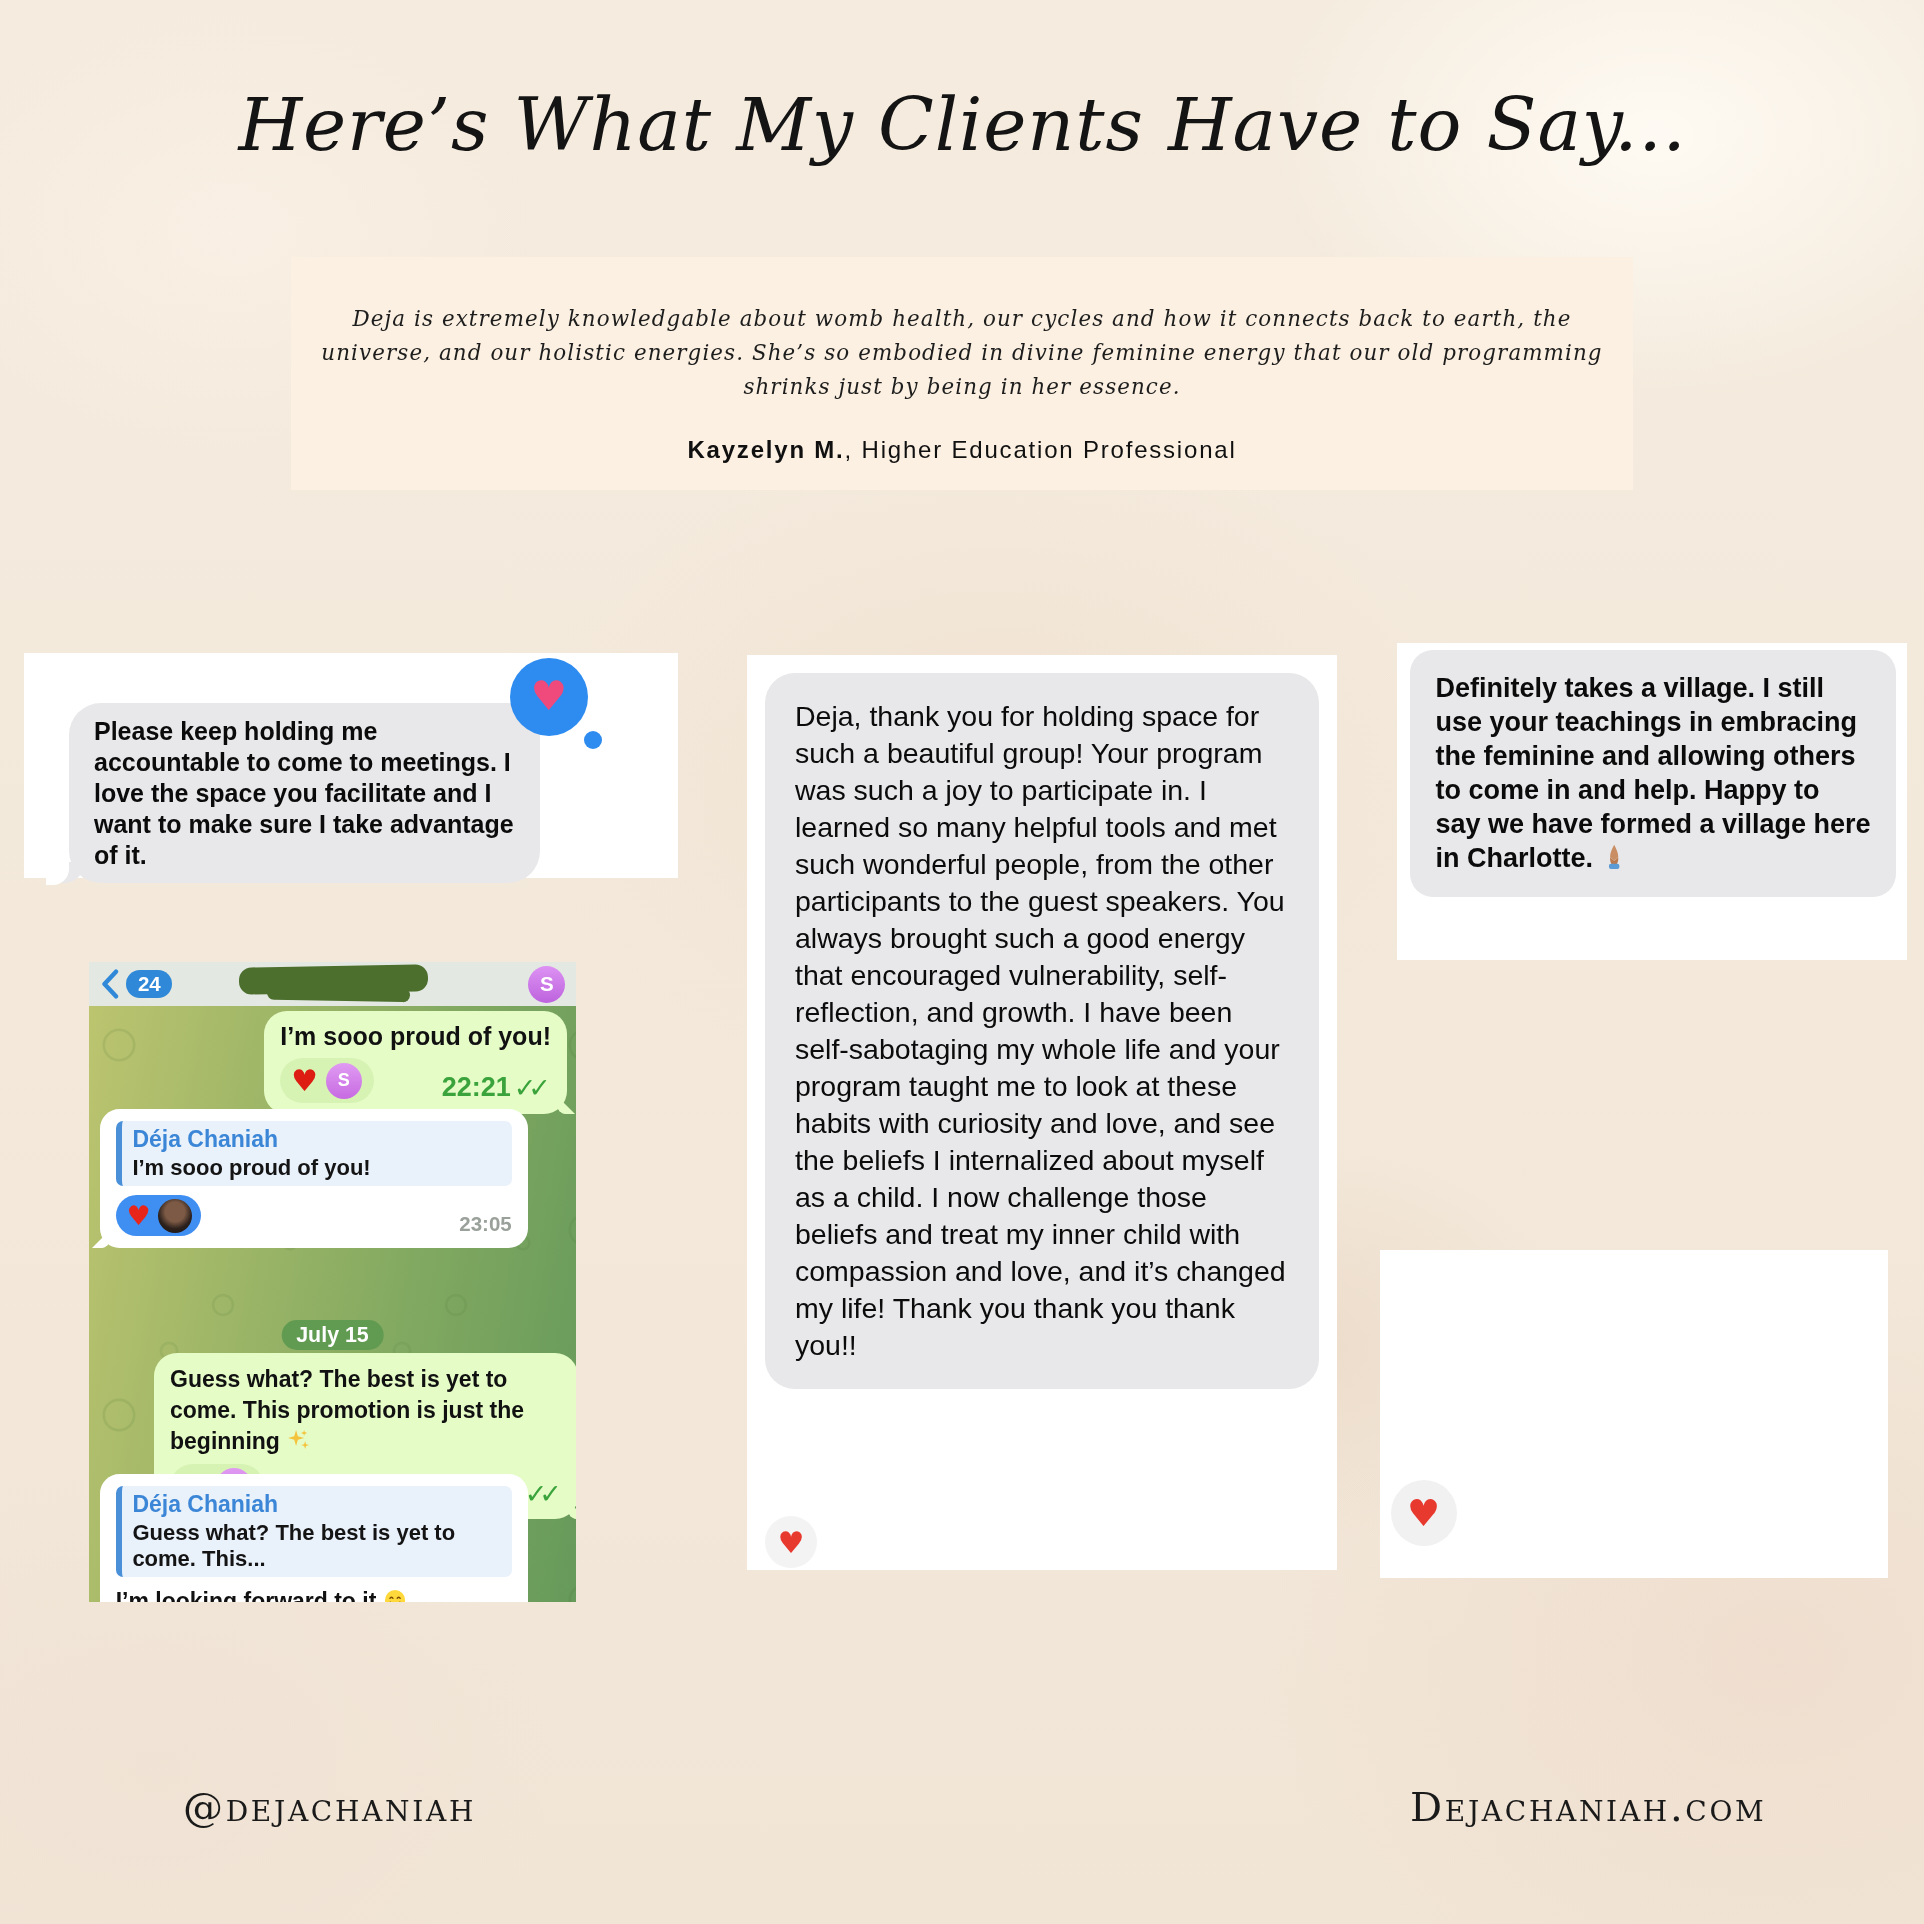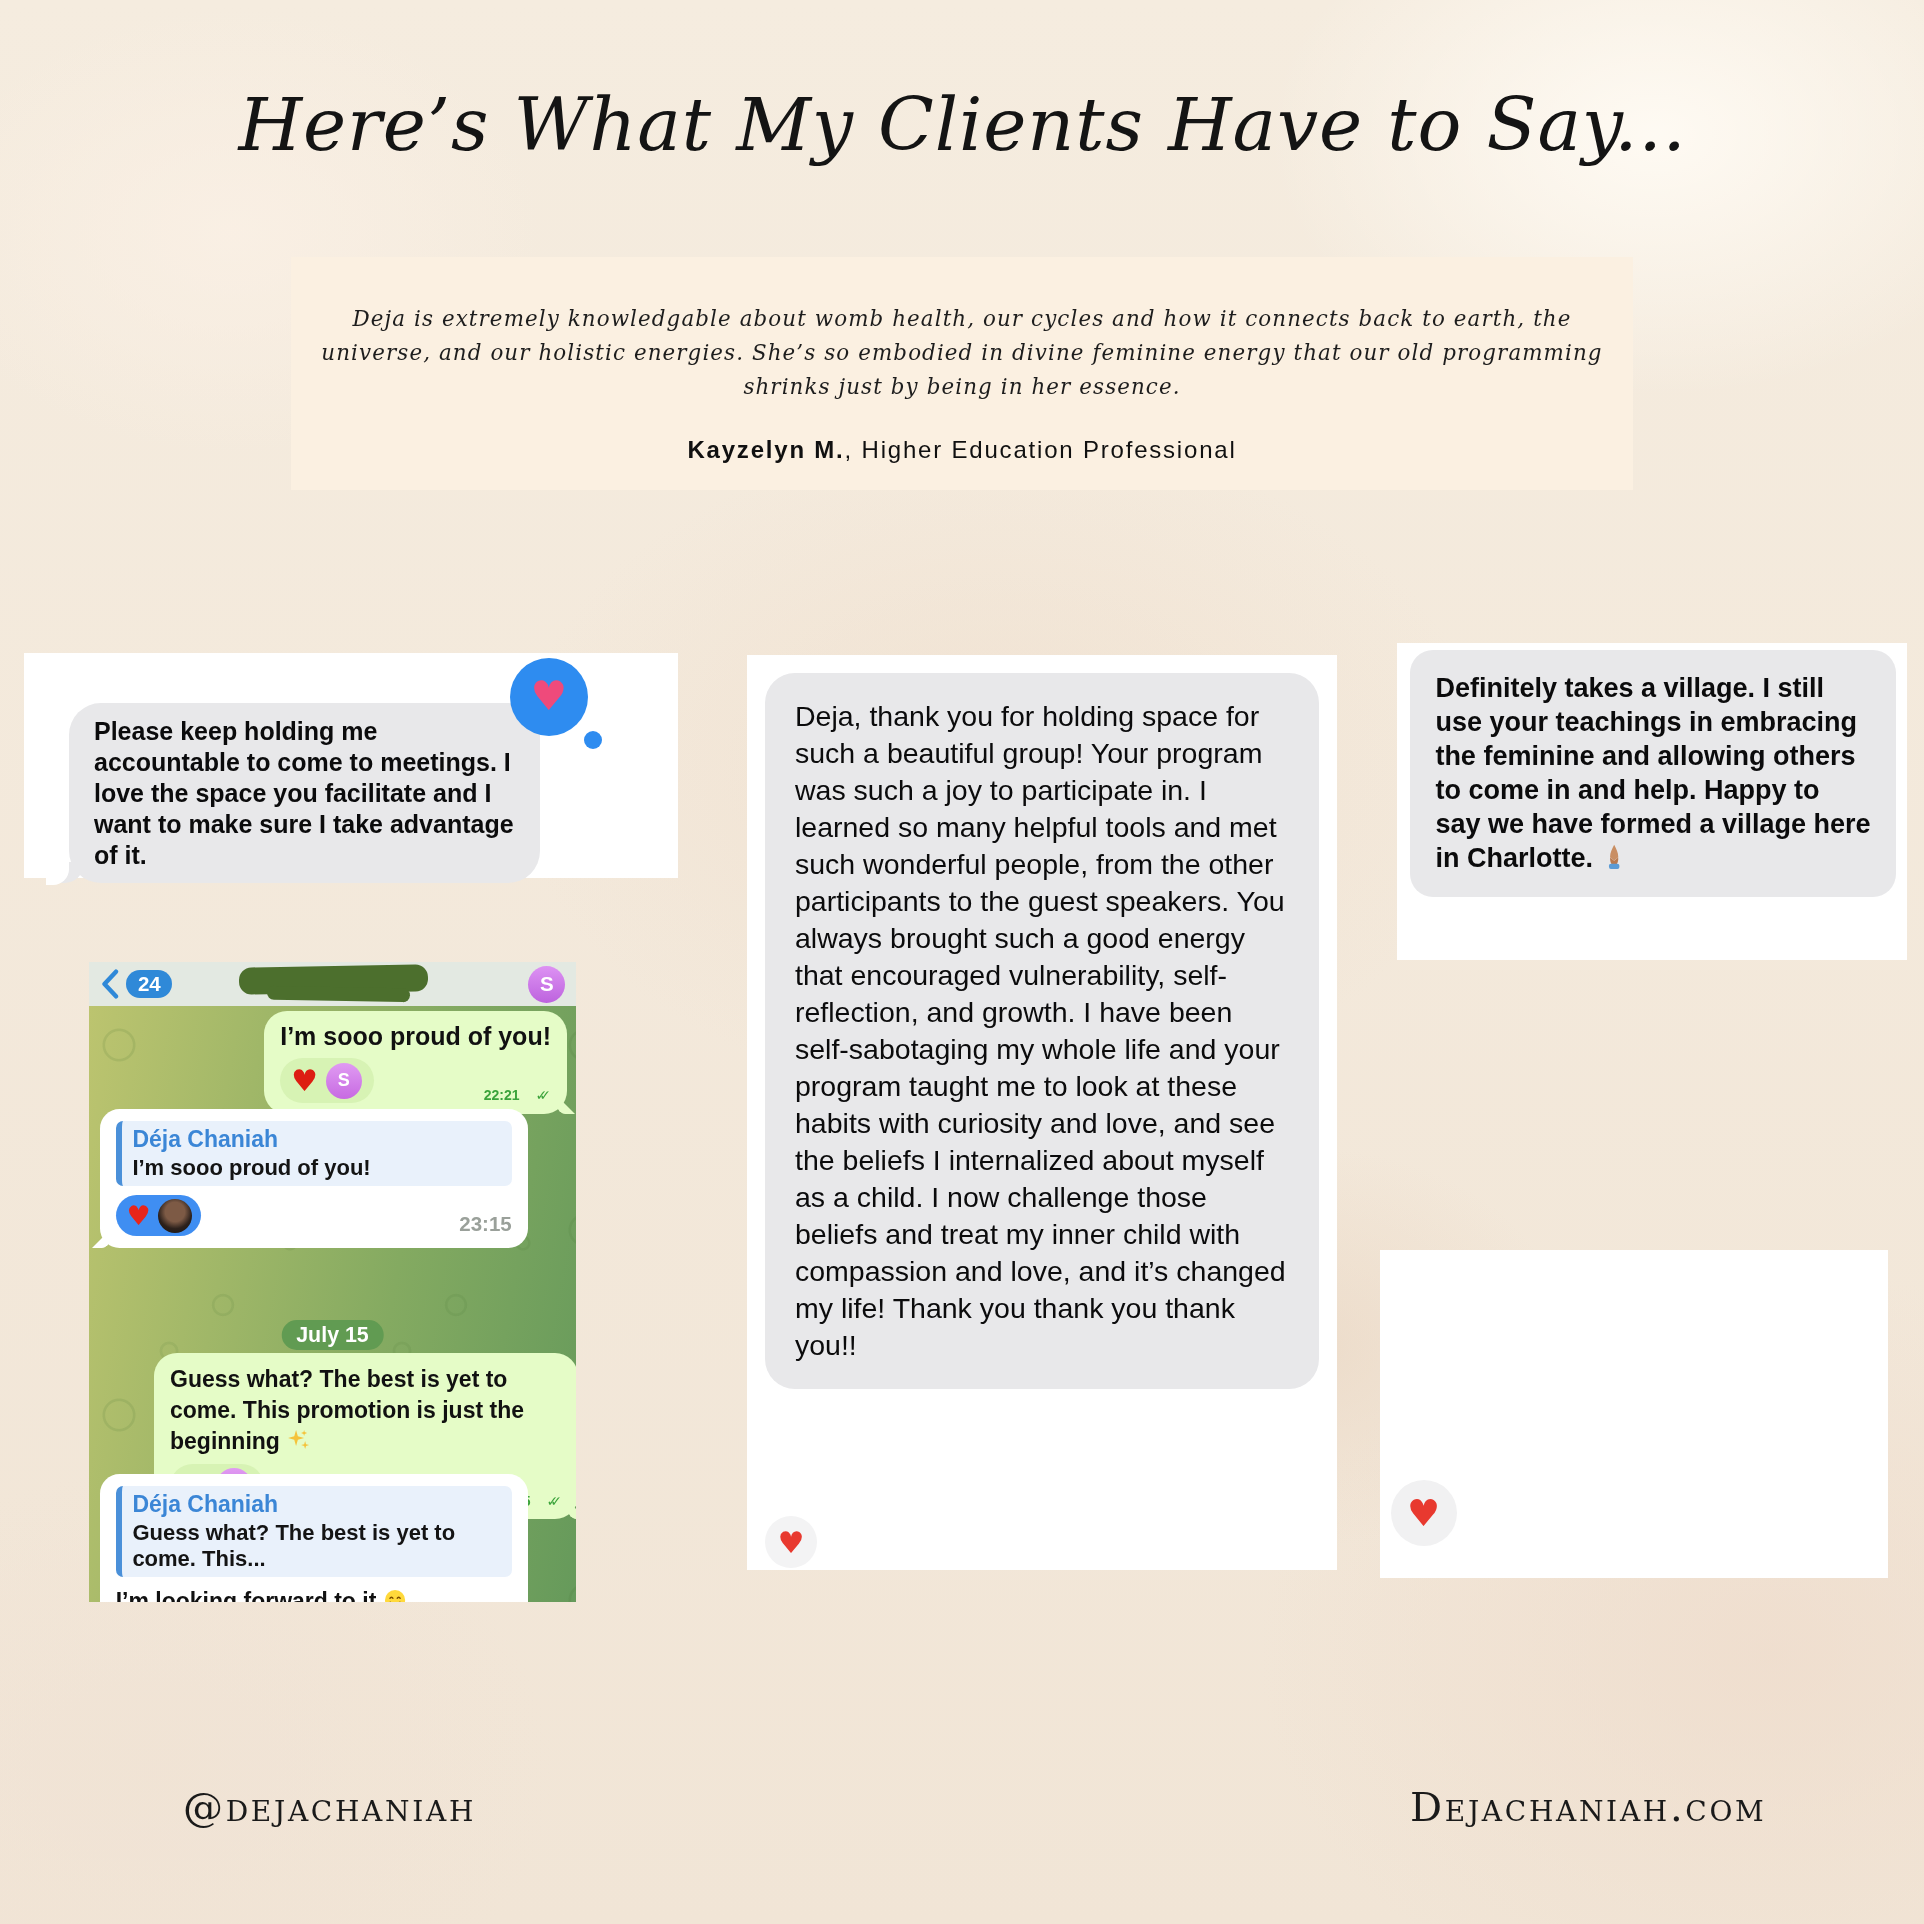--- a/index.html
+++ b/index.html
@@ -88,21 +88,21 @@
   .tg-body{font-size:23px;line-height:30px;font-weight:600;}
   .tg-row{display:flex;align-items:flex-end;margin-top:7.1px;}
   .pill-out{background:#d7f3b4;border-radius:23px;display:inline-flex;align-items:center;gap:8px;padding:4.5px 12.5px 4.5px 10.7px;}
   .pill-out .hh{color:#dd1d12;font-size:30px;font-family:"DejaVu Sans",sans-serif;line-height:1;}
   .mini-s{width:36px;height:36px;border-radius:50%;background:linear-gradient(180deg,#e09bf2,#c76ae2);
     color:#fff;font-weight:700;font-size:18px;display:flex;align-items:center;justify-content:center;}
   .pill-in{background:#3f8ef2;border-radius:21.4px;display:inline-flex;align-items:center;gap:7.1px;padding:3.6px 9px 3.6px 10.7px;}
   .pill-in .hh{color:#e8251a;font-size:27px;font-family:"DejaVu Sans",sans-serif;line-height:1;}
   .mini-av{width:34px;height:34px;border-radius:50%;
     background:radial-gradient(circle at 50% 38%, #7d5a45 0 36%, #2c211c 62%, #171310 100%);}
-  .tg-time-g{margin-left:auto;color:#3ba33b;font-size:14px;font-weight:600;display:flex;align-items:center;gap:16px;}
+  .tg-time-g{margin-left:auto;color:#3ba33b;font-size:27px;font-weight:600;display:flex;align-items:center;gap:3px;}
   .tg-time-gray{margin-left:auto;color:#9aa09a;font-size:20.5px;font-weight:600;}
   .dc{letter-spacing:-8px;padding-right:8px;font-family:"DejaVu Sans",sans-serif;}
   .tg-date{position:absolute;top:314px;left:50%;transform:translateX(-50%);
     background:#619b52;color:#fff;font-weight:700;font-size:21.4px;border-radius:16px;padding:2.7px 15px;}
   
   .footer{position:absolute;font-family:"DejaVu Serif",serif;font-variant:small-caps;
     font-size:40px;letter-spacing:2.7px;color:#1a1a1a;}
   .f-left{left:183px;top:1784px;}
   .f-right{left:1410px;top:1784px;}
   
@@ -161,21 +161,21 @@
       <div class="tg-in tg-m2">
         <div class="tg-quote">
           <div class="tg-qname">Déja Chaniah</div>
           <div class="tg-qtext">I’m sooo proud of you!</div>
         </div>
         <div class="tg-row">
           <span class="pill-in">
               <span class="hh">♥</span>
               <span class="mini-av"></span>
             </span>
-          <span class="tg-time-gray">23:15</span>
+          <span class="tg-time-gray">23:05</span>
         </div>
       </div>
 
       <div class="tg-date">July 15</div>
 
       <div class="tg-out tg-m3">
         <div class="t">Guess what? The best is yet to come. This promotion is just the beginning <svg class="em" viewBox="0 0 24 24">
               <path d="M10 2l1.8 6.2L18 10l-6.2 1.8L10 18l-1.8-6.2L2 10l6.2-1.8z" fill="#f5c33b"></path>
               <path d="M19 13l.9 3.1L23 17l-3.1.9L19 21l-.9-3.1L15 17l3.1-.9z" fill="#f5c33b"></path>
               <path d="M18 2l.6 2.1L21 5l-2.4.9L18 8l-.6-2.1L15 5l2.4-.9z" fill="#f5c33b"></path>

